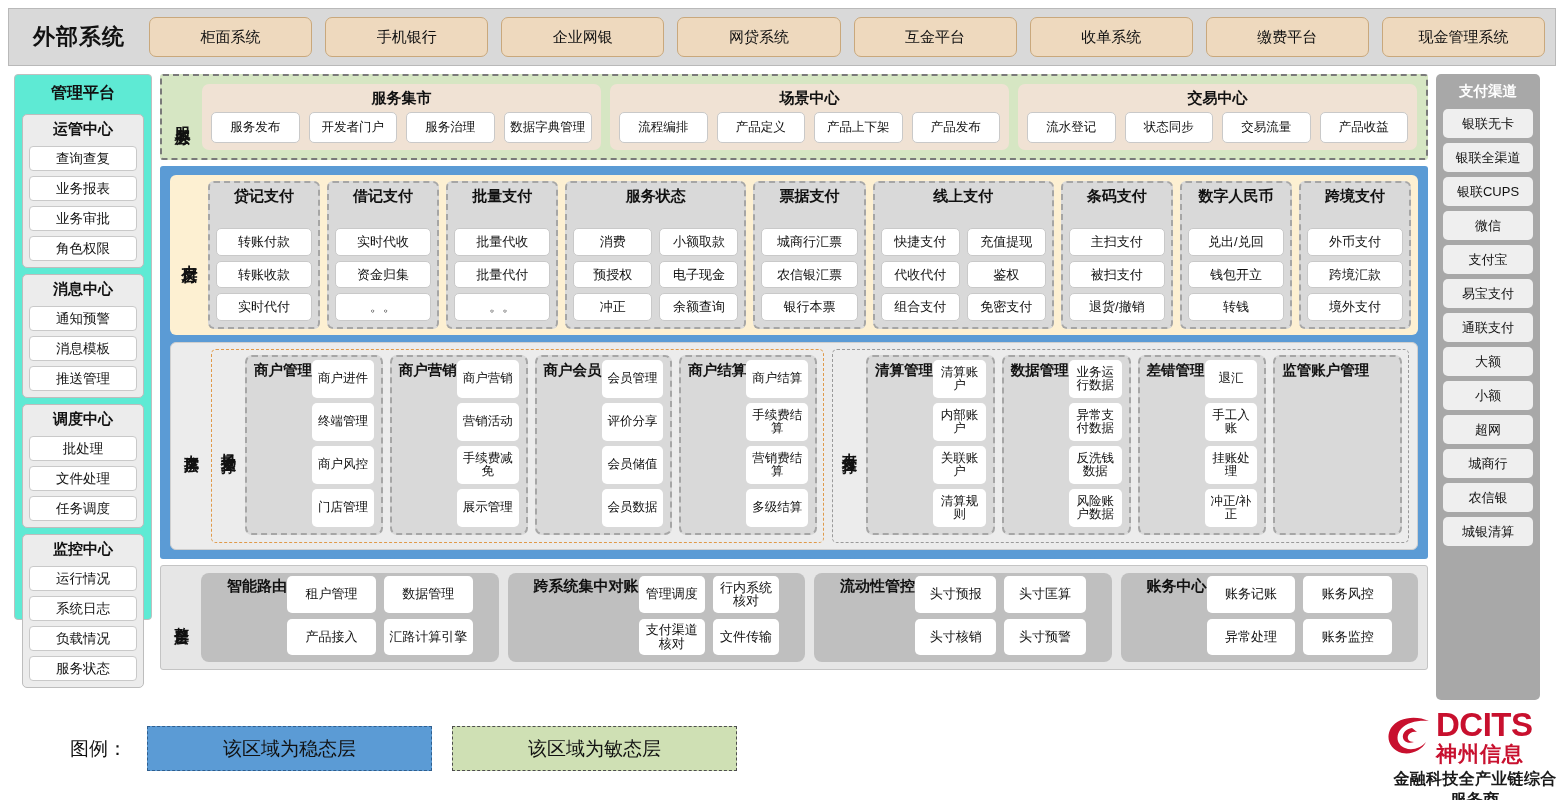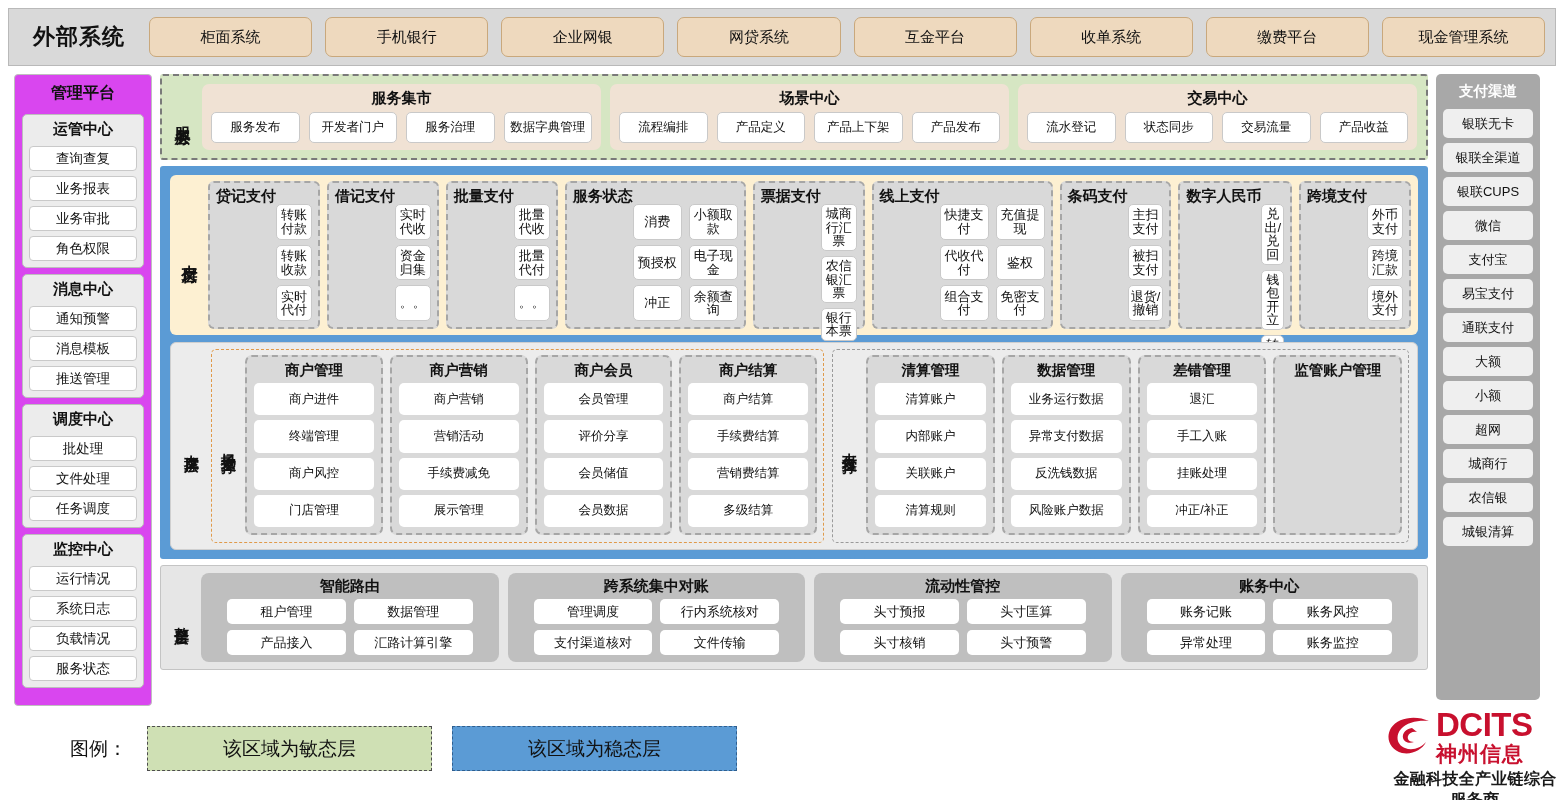--- a/index.html
+++ b/index.html
@@ -40,22 +40,22 @@
     flex: 1; height: 40px;
     background: #eed9be;
     border: 1px solid #c9a87c;
     border-radius: 7px;
     display: flex; align-items: center; justify-content: center;
     font-size: 15px;
   }
 
   
   .leftbar {
-    position: absolute; left: 14px; top: 74px; width: 138px; height: 632px;
-    background: #d946ef; border: 1px solid #bfbfbf; border-radius: 4px;
+    position: absolute; left: 14px; top: 74px; width: 138px; height: 546px;
+    background: #5eead4; border: 1px solid #bfbfbf; border-radius: 4px;
     padding: 6px 7px;
     display: flex; flex-direction: column; gap: 6px;
   }
   .leftbar > .lb-title {
     text-align: center; font-size: 16px; font-weight: bold; padding: 2px 0 4px;
   }
   .lb-group {
     background: #ececec; border: 1px solid #bdbdbd; border-radius: 5px;
     padding: 4px 6px 6px; display: flex; flex-direction: column; gap: 5px;
   }
@@ -113,21 +113,21 @@
   }
 
   
   .pay-layer {
     background: #fdf0d2; border-radius: 6px;
     padding: 6px 7px; display: flex; gap: 7px; align-items: stretch;
     height: 160px;
   }
   .pay-col {
     background: #d9d9d9; border: 2px dashed #a6a6a6; border-radius: 6px;
-    padding: 3px 6px 6px; display: flex; flex-direction: row;
+    padding: 3px 6px 6px; display: flex; flex-direction: column;
   }
   .pay-col .p-title { text-align: center; font-size: 15px; font-weight: bold; padding: 1px 0 4px; white-space: nowrap;}
   .pay-col .p-body { flex: 1; display: flex; flex-direction: column; gap: 5px; margin-top: 18px; }
   .pay-col .p-line { flex: 1; display: flex; gap: 7px; }
   .pay-col .p-line .chip { flex: 1; font-size: 13px; }
 
   
   .sup-layer {
     background: #ececec; border: 1px solid #cfcfcf; border-radius: 6px;
     padding: 6px 8px; display: flex; gap: 8px; align-items: stretch;
@@ -140,36 +140,36 @@
   .sup-block.scene { flex: 0 0 613px; border: 1px dashed #e09a4a; }
   .sup-block.paysup { flex: 1; border: 1px dashed #9a9a9a; }
   .vlabel2 {
     writing-mode: vertical-rl; text-orientation: upright;
     font-size: 15px; font-weight: bold; letter-spacing: 2px;
     display: flex; align-items: center; justify-content: center;
     flex: 0 0 20px;
   }
   .sup-col {
     flex: 1; background: #d9d9d9; border: 2px dashed #a6a6a6; border-radius: 7px;
-    padding: 3px 7px 6px; display: flex; flex-direction: column;
+    padding: 3px 7px 6px; display: flex; 
   }
   .sup-col .s-title { text-align: center; font-size: 14.5px; font-weight: bold; padding: 1px 0 3px; white-space: nowrap; }
   .sup-col .s-body { flex: 1; display: flex; flex-direction: column; gap: 5px; justify-content: center; }
   .sup-col .s-body .chip { flex: 1; font-size: 12.5px; border: none; border-radius: 5px; }
 
   
   .int-layer {
     margin-top: 6px;
     background: #e6e6e6; border: 1px solid #c4c4c4; border-radius: 3px;
     padding: 7px 9px; display: flex; gap: 9px; align-items: stretch;
     height: 105px;
   }
   .int-card {
     flex: 1; background: #bfbfbf; border-radius: 8px;
-    padding: 3px 26px 7px; display: flex; flex-direction: column;
+    padding: 3px 26px 7px; display: flex; flex-direction: row;
   }
   .int-card .i-title { text-align: center; font-size: 15px; font-weight: bold; padding: 1px 0 3px; }
   .int-card .i-body { flex: 1; display: flex; flex-direction: column; gap: 6px; }
   .int-card .i-row { flex: 1; display: flex; gap: 8px; }
   .int-card .i-row .chip { flex: 1; font-size: 13px; border: none; border-radius: 5px; }
 
   
   .legend { position: absolute; left: 70px; top: 726px; display: flex; align-items: center; gap: 20px; }
   .legend .lg-label { font-size: 19px; }
   .lg-box {
@@ -568,22 +568,22 @@
               </div>
             </div>
           </div>
         </div>
     </div>
 
   </div>
 
   <div class="legend">
     <div class="lg-label">图例：</div>
+    <div class="lg-box stable">该区域为稳态层</div>
     <div class="lg-box agile">该区域为敏态层</div>
-    <div class="lg-box stable">该区域为稳态层</div>
   </div>
 
   <div class="logo">
     <div class="brandrow">
       <span class="swoosh">
         <svg viewBox="0 0 46 44" width="46" height="44" aria-hidden="true">
           <path d="M43 7 C30 1 12 3 5 14 C-1 24 4 36 16 39 C26 41 36 36 40 28 C35 34 26 37 19 34 C11 31 9 22 15 15 C21 8 33 6 43 7 Z" fill="#c8102e"></path>
           <path d="M26 14 C20 15 16 19 17 24 C18 28 23 30 28 28 C23 28 21 25 22 22 C23 19 27 17 31 18 Z" fill="#c8102e"></path>
         </svg>
       </span>

